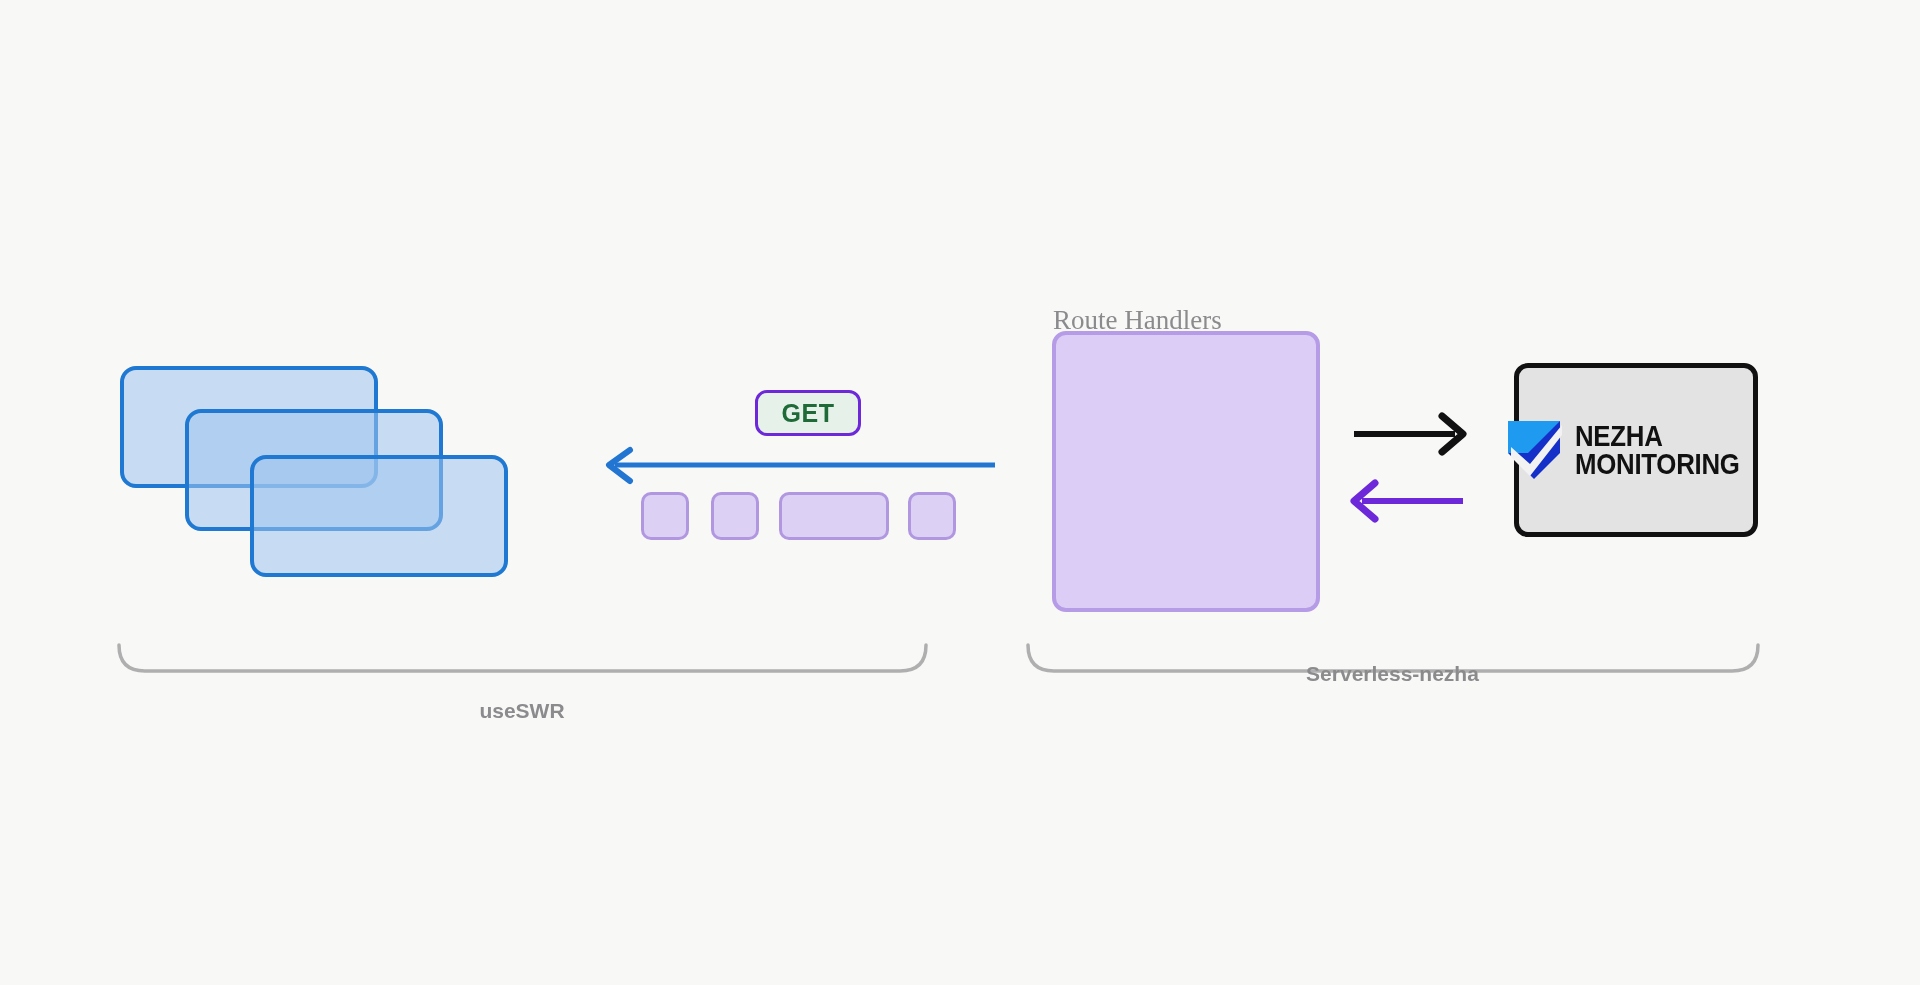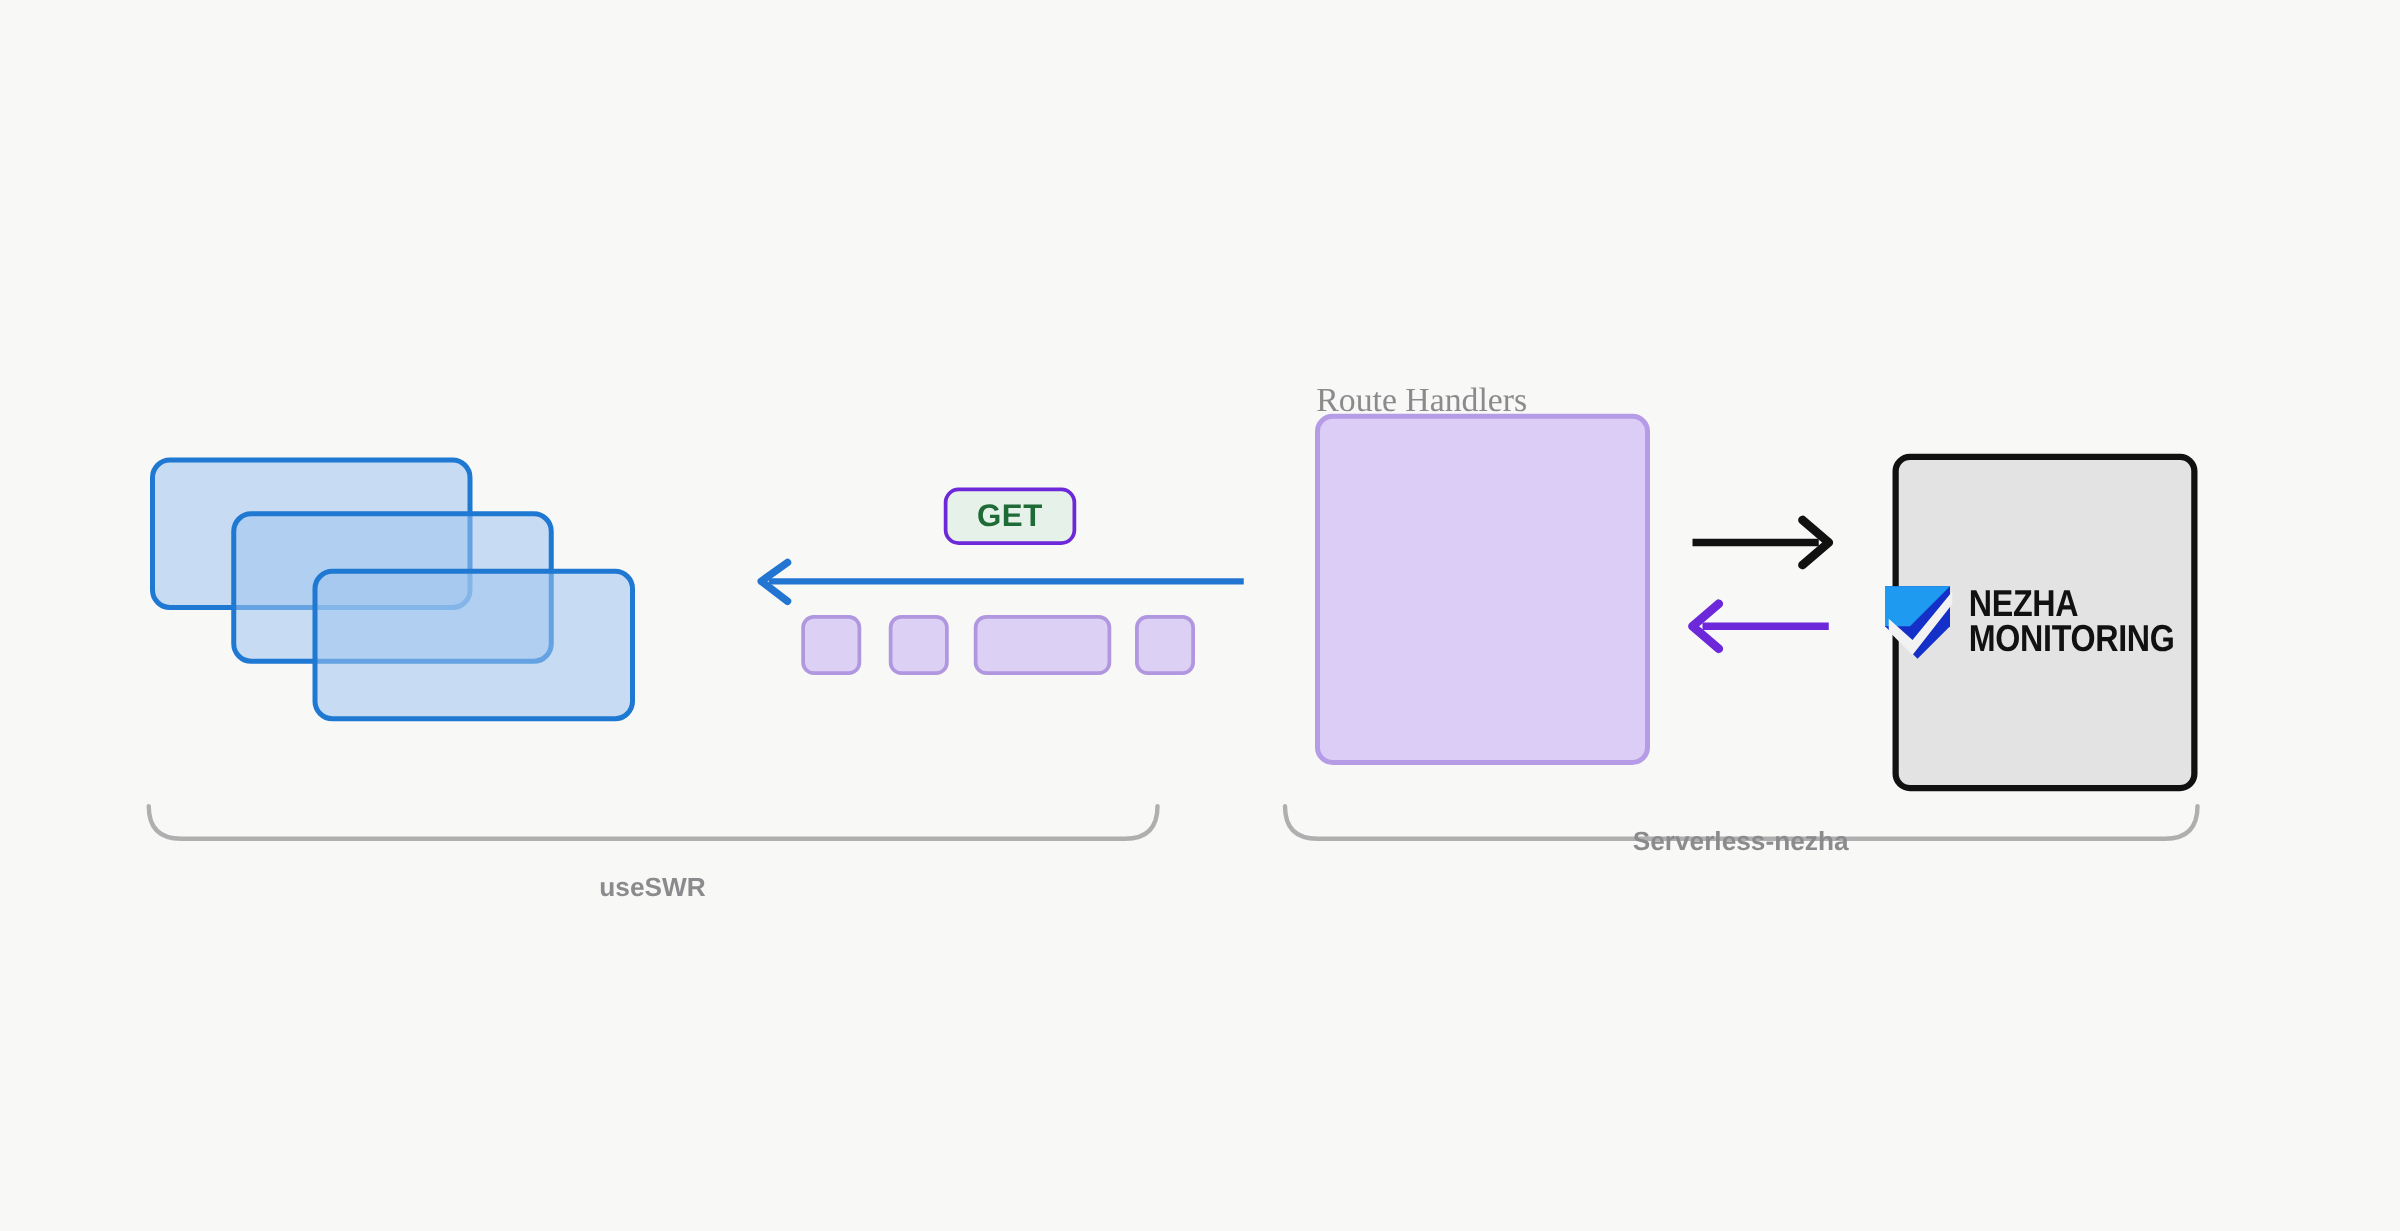--- a/index.html
+++ b/index.html
@@ -105,21 +105,21 @@
     border-radius: 14px;
     background: #DBCDF5;
   }
 
   
   .nezha-box {
     position: absolute;
     left: 1514px;
     top: 363px;
     width: 244px;
-    height: 270px;
+    height: 174px;
     box-sizing: border-box;
     border: 5px solid #111111;
     border-radius: 14px;
     background: #E3E3E3;
     display: flex;
     align-items: center;
     justify-content: center;
     gap: 12px;
   }
   .nezha-inner {

